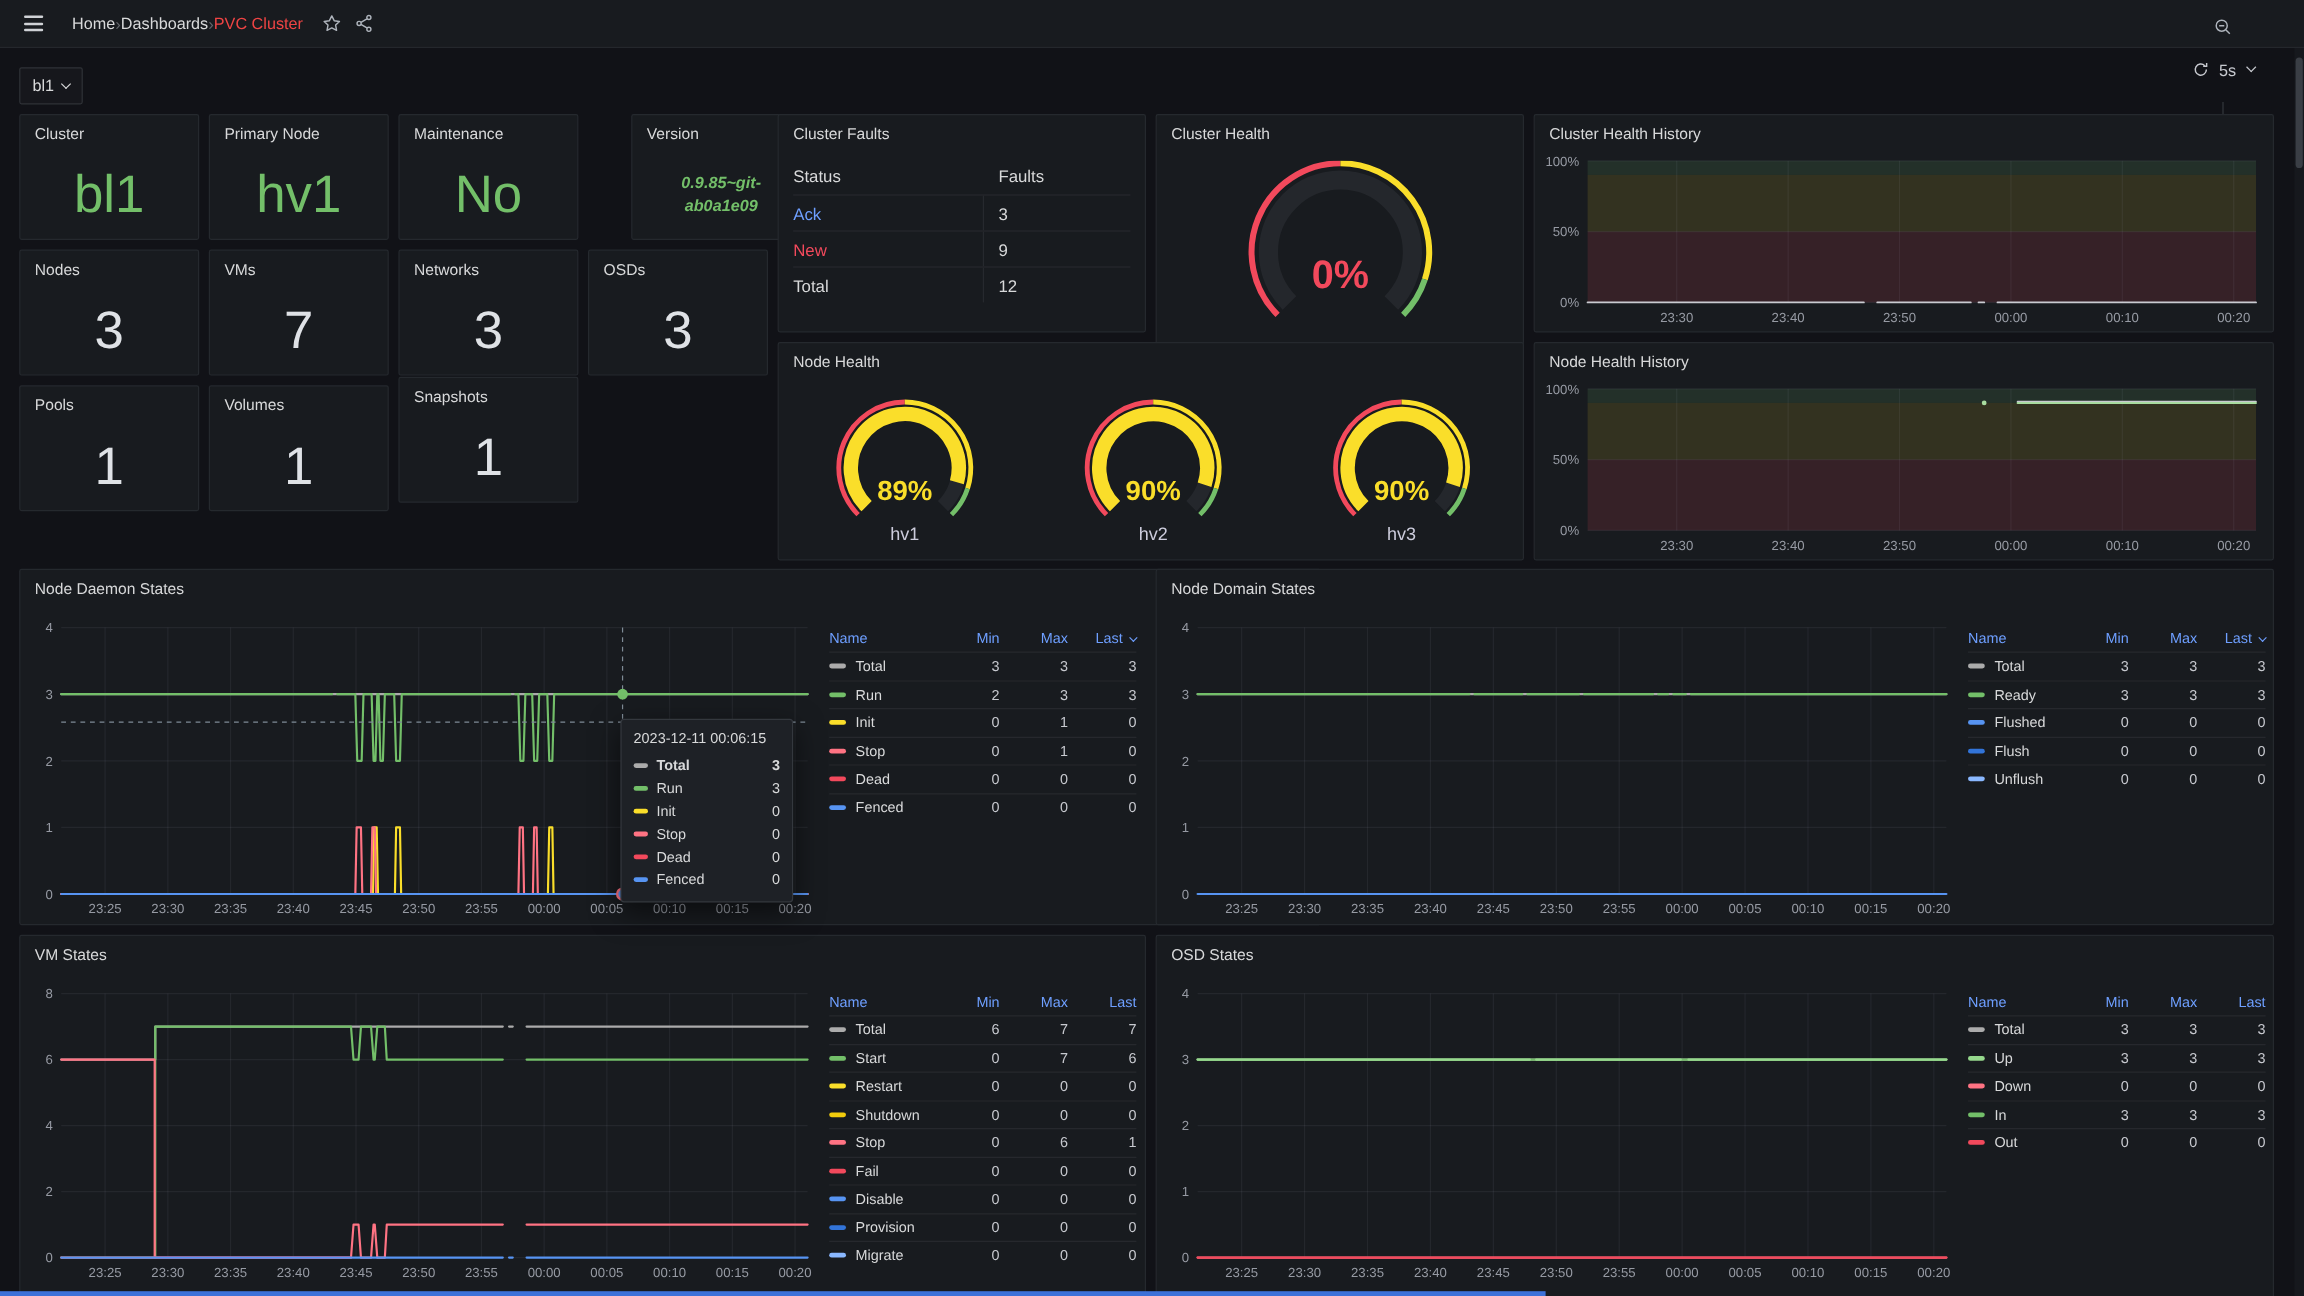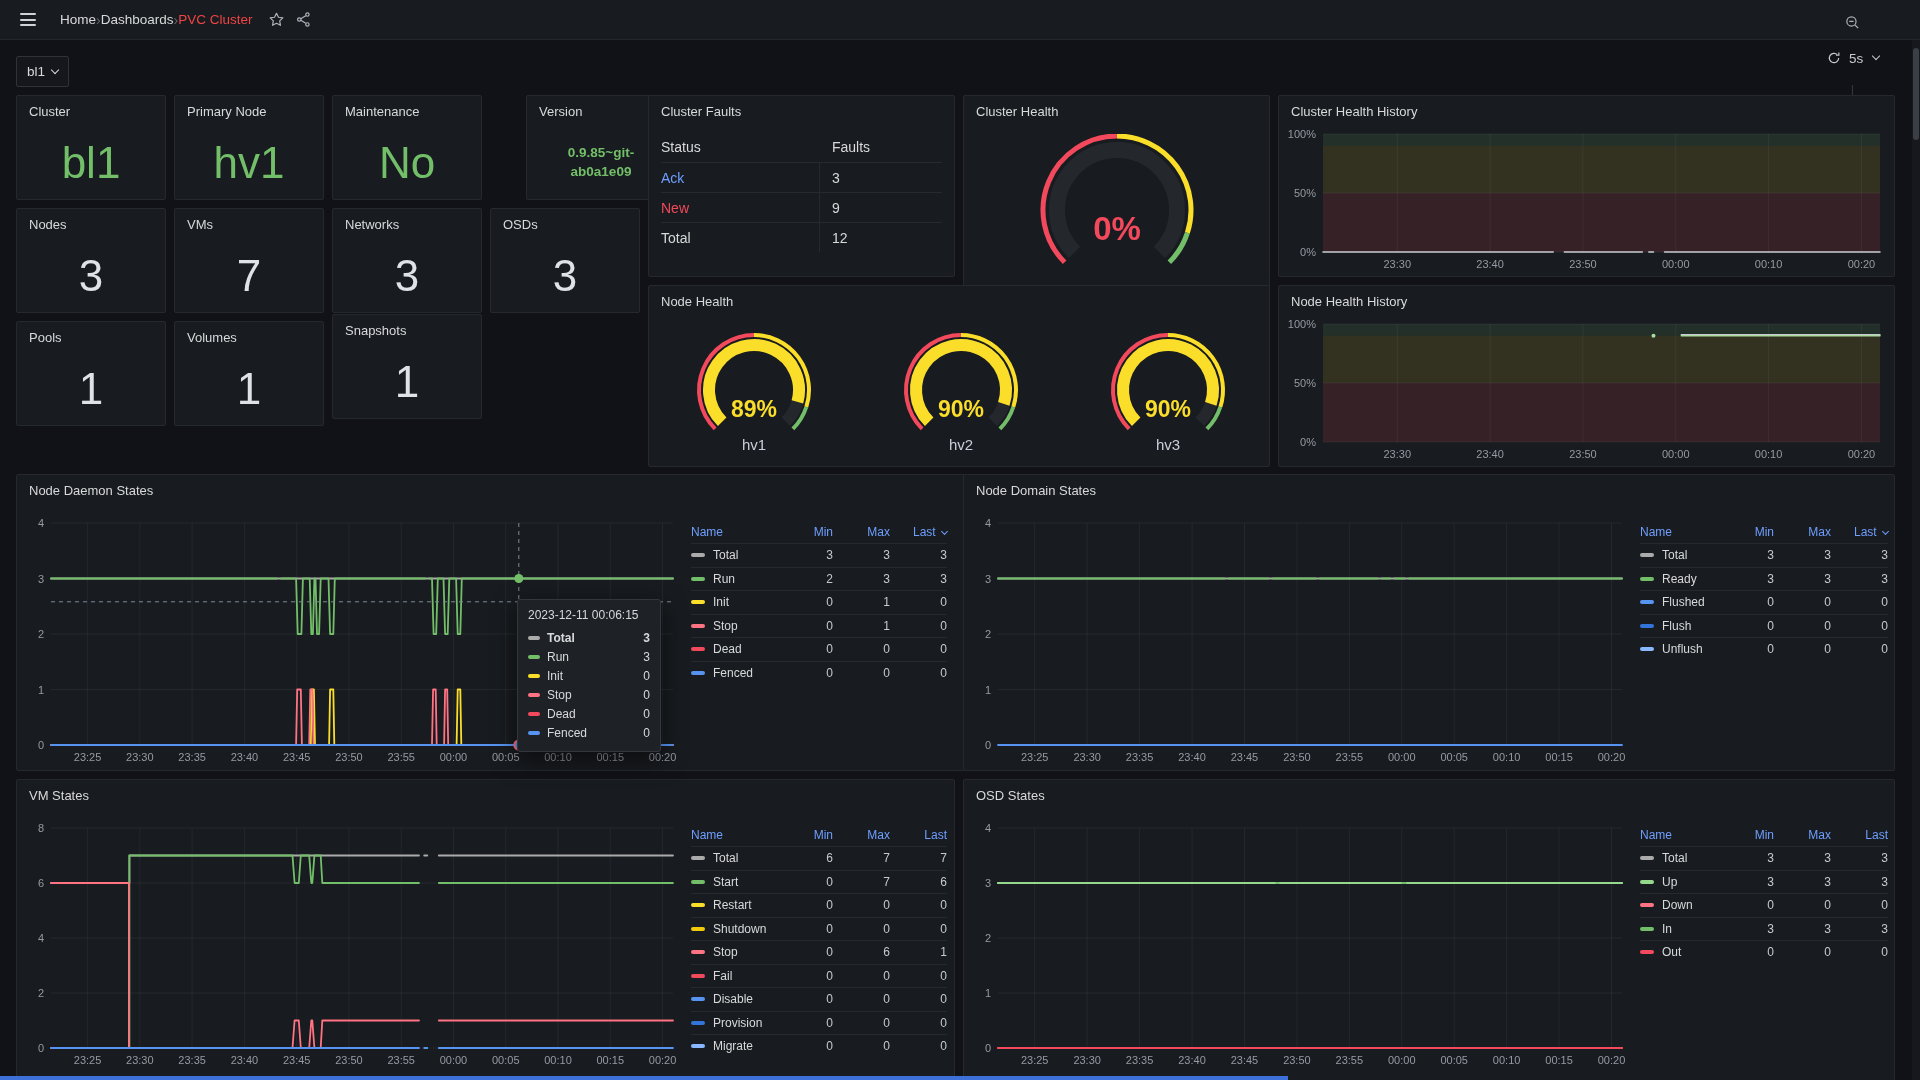--- a/index.html
+++ b/index.html
@@ -178,21 +178,21 @@
     <div class="ptitle">Primary Node</div>
     <div class="stat-value" style="color: rgb(115, 191, 105);">hv1</div>
   </div>
   <div class="panel" style="left:332px;top:95px;width:150px;height:105px;">
     <div class="ptitle">Maintenance</div>
     <div class="stat-value" style="color: rgb(115, 191, 105);">No</div>
   </div>
   <div class="panel" style="left:490px;top:95px;width:150px;height:105px;margin-left:36px;">
     <div class="ptitle">Version</div>
     <div class="stat-value small">
-        <span class="wrapbox" style="color: rgb(115, 191, 105);">0.9.85~git-ab0a1e09</span>
+        <span class="wrapbox" style="color: rgb(115, 191, 105); font-style: italic;">0.9.85~git-ab0a1e09</span>
       </div>
   </div>
   <div class="panel" style="left:16px;top:208px;width:150px;height:105px;">
     <div class="ptitle">Nodes</div>
     <div class="stat-value" style="color: rgb(223, 226, 230);">3</div>
   </div>
   <div class="panel" style="left:174px;top:208px;width:150px;height:105px;">
     <div class="ptitle">VMs</div>
     <div class="stat-value" style="color: rgb(223, 226, 230);">7</div>
   </div>

